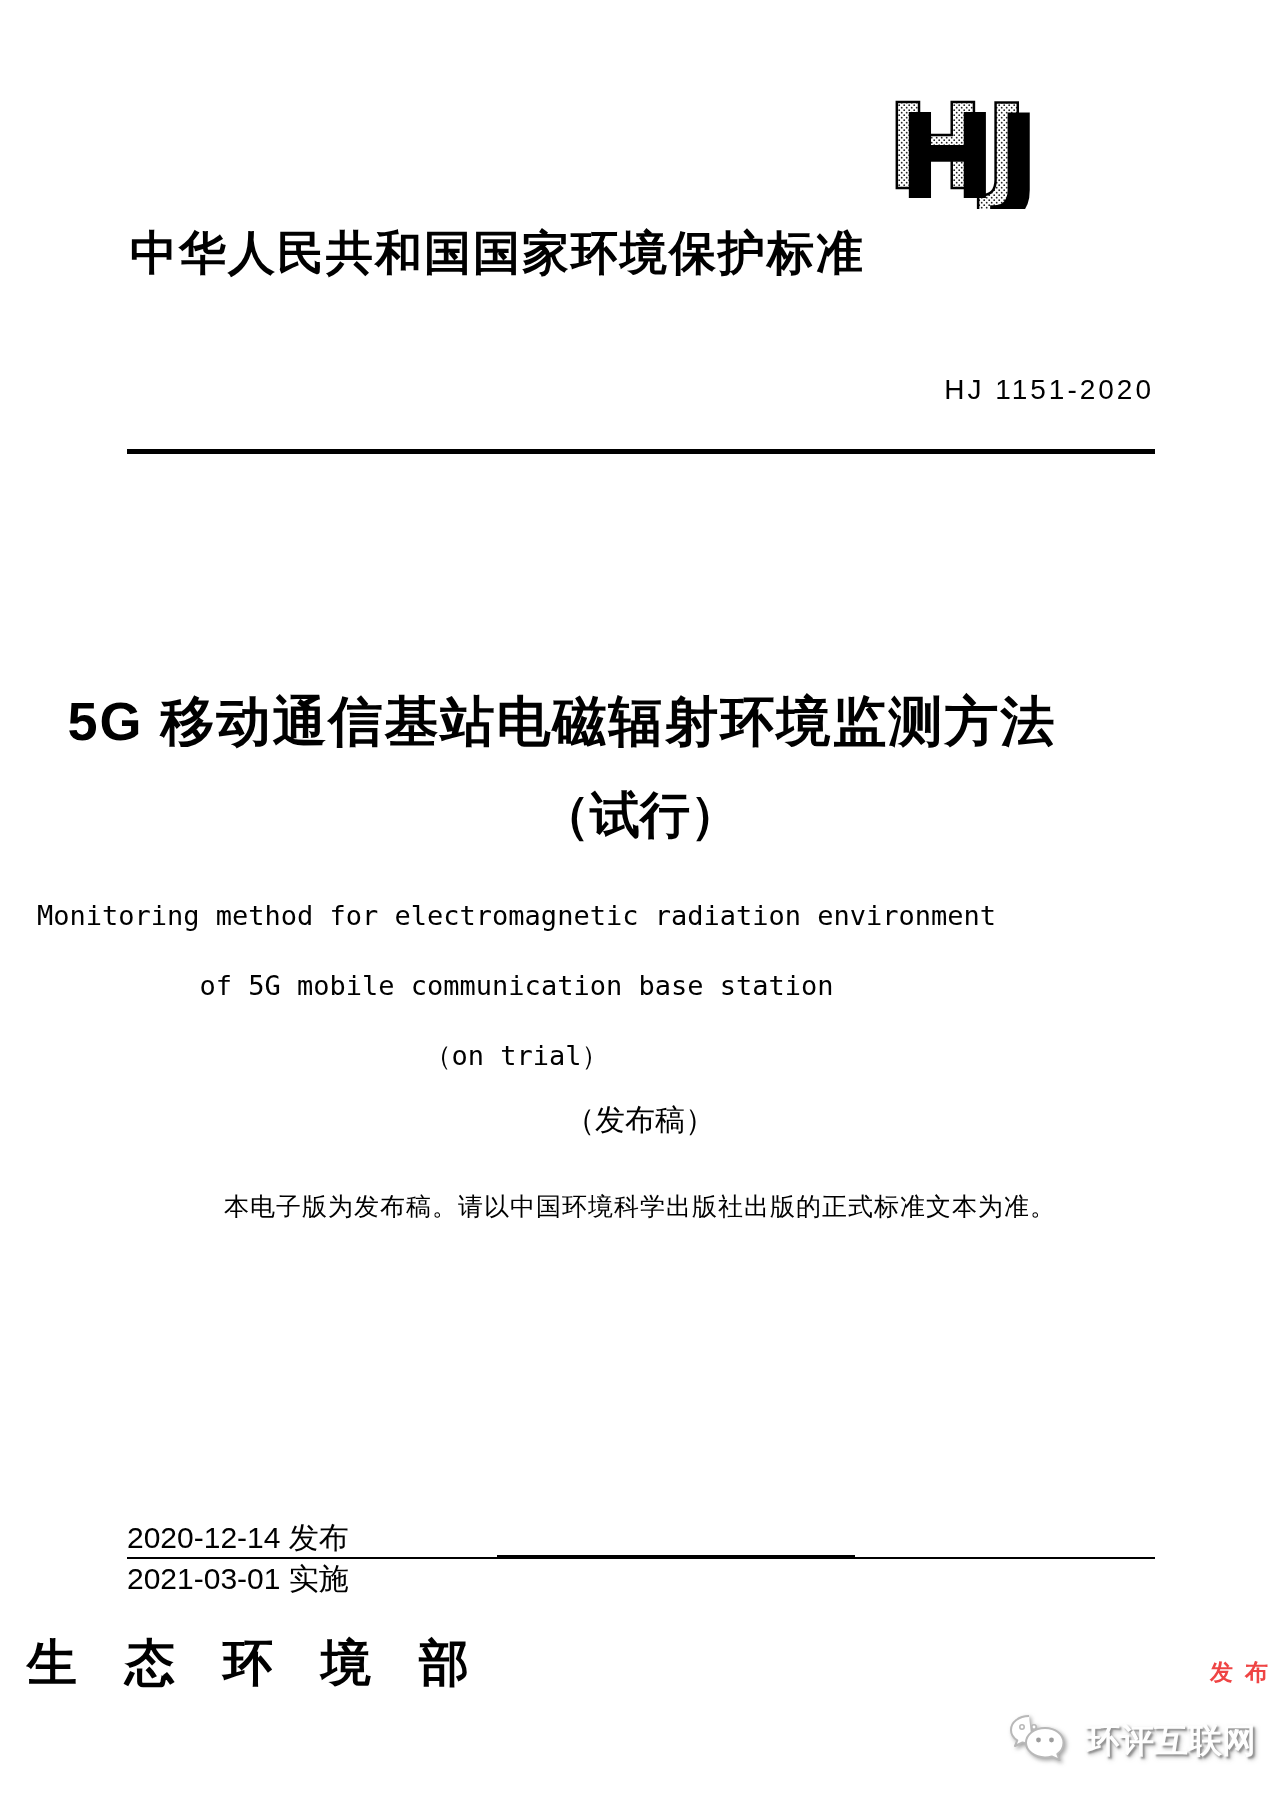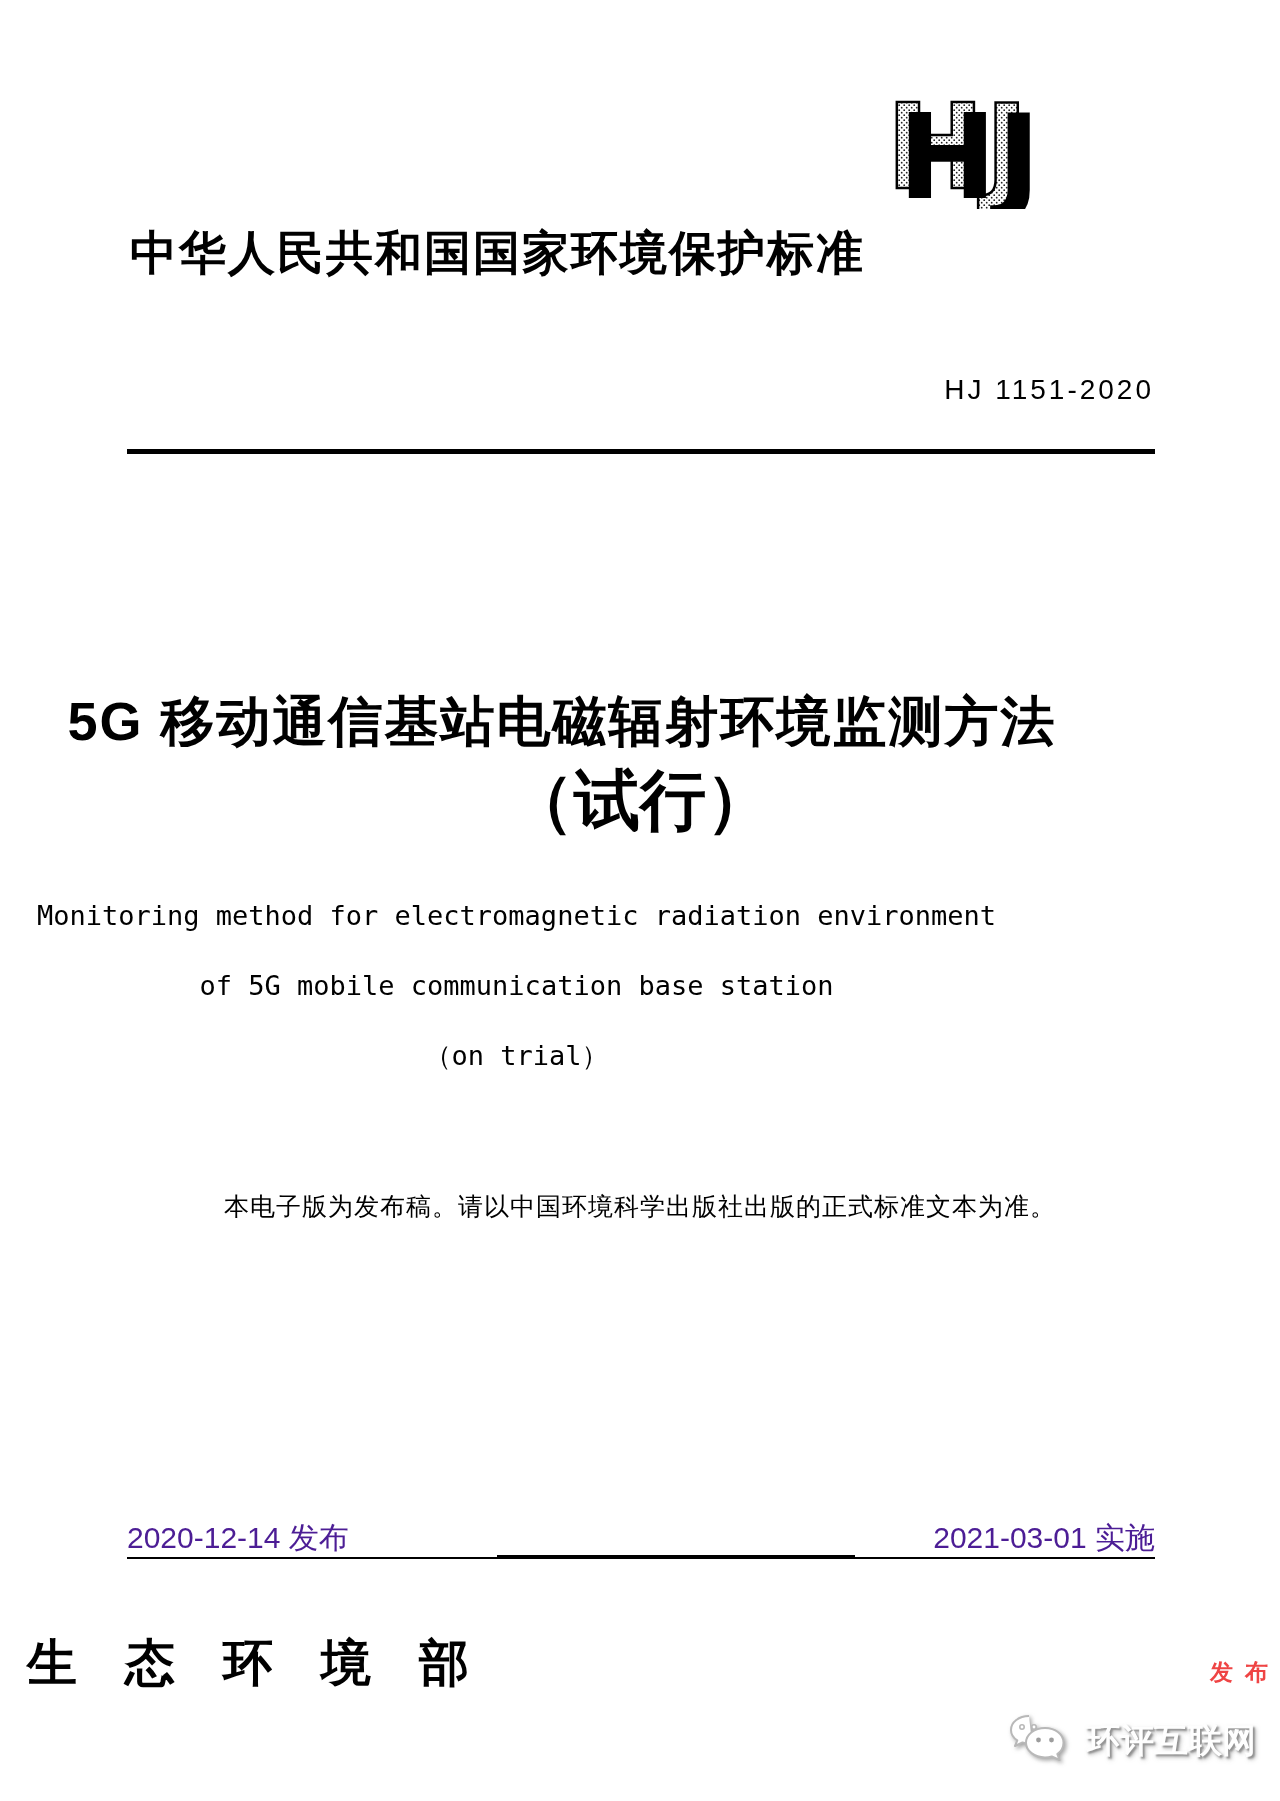--- a/index.html
+++ b/index.html
@@ -68,26 +68,26 @@
     font-weight: bold;
     font-size: 54px;
     letter-spacing: 2px;
     white-space: nowrap;
     color: #000;
   }
 
   .trial-label {
     position: absolute;
     left: 0;
-    top: 756px;
-    width: 1280px;
-    text-align: center;
-    font-family: "Liberation Sans", "DejaVu Sans", sans-serif;
-    font-weight: bold;
-    font-size: 66px;
+    top: 782px;
+    width: 1280px;
+    text-align: center;
+    font-family: "Liberation Sans", "DejaVu Sans", sans-serif;
+    font-weight: bold;
+    font-size: 50px;
     color: #000;
   }
 
   .title-en {
     position: absolute;
     left: 0;
     width: 1033px;
     text-align: center;
     font-family: "DejaVu Sans Mono", "Liberation Mono", monospace;
     font-size: 27px;
@@ -125,21 +125,22 @@
   
   .dates-row {
     position: absolute;
     left: 127px;
     top: 1518px;
     width: 1028px;
     display: flex;
     justify-content: space-between;
     font-family: "Liberation Sans", "DejaVu Sans", sans-serif;
     font-size: 30px;
-    color: #4c1d95;
+    color: #000000;
+    flex-direction: column;
   }
 
   .footer-rule {
     position: absolute;
     left: 127px;
     top: 1557px;
     width: 1028px;
     height: 2px;
     background: #000;
   }
@@ -223,20 +224,21 @@
   <div class="header-rule"></div>
 
   <div class="title-cn">5G 移动通信基站电磁辐射环境监测方法</div>
 
   <div class="trial-label">（试行）</div>
 
   <div class="title-en title-en-1">Monitoring method for electromagnetic radiation environment</div>
   <div class="title-en title-en-2">of 5G mobile communication base station</div>
   <div class="title-en title-en-3">（on trial）</div>
 
+  <div class="draft-label">（发布稿）</div>
 
   <div class="notice">本电子版为发布稿。请以中国环境科学出版社出版的正式标准文本为准。</div>
 
   <div class="dates-row">
     <span>2020-12-14 发布</span>
     <span>2021-03-01 实施</span>
   </div>
 
   <div class="footer-rule"></div>
   <div class="footer-rule-thick"></div>

